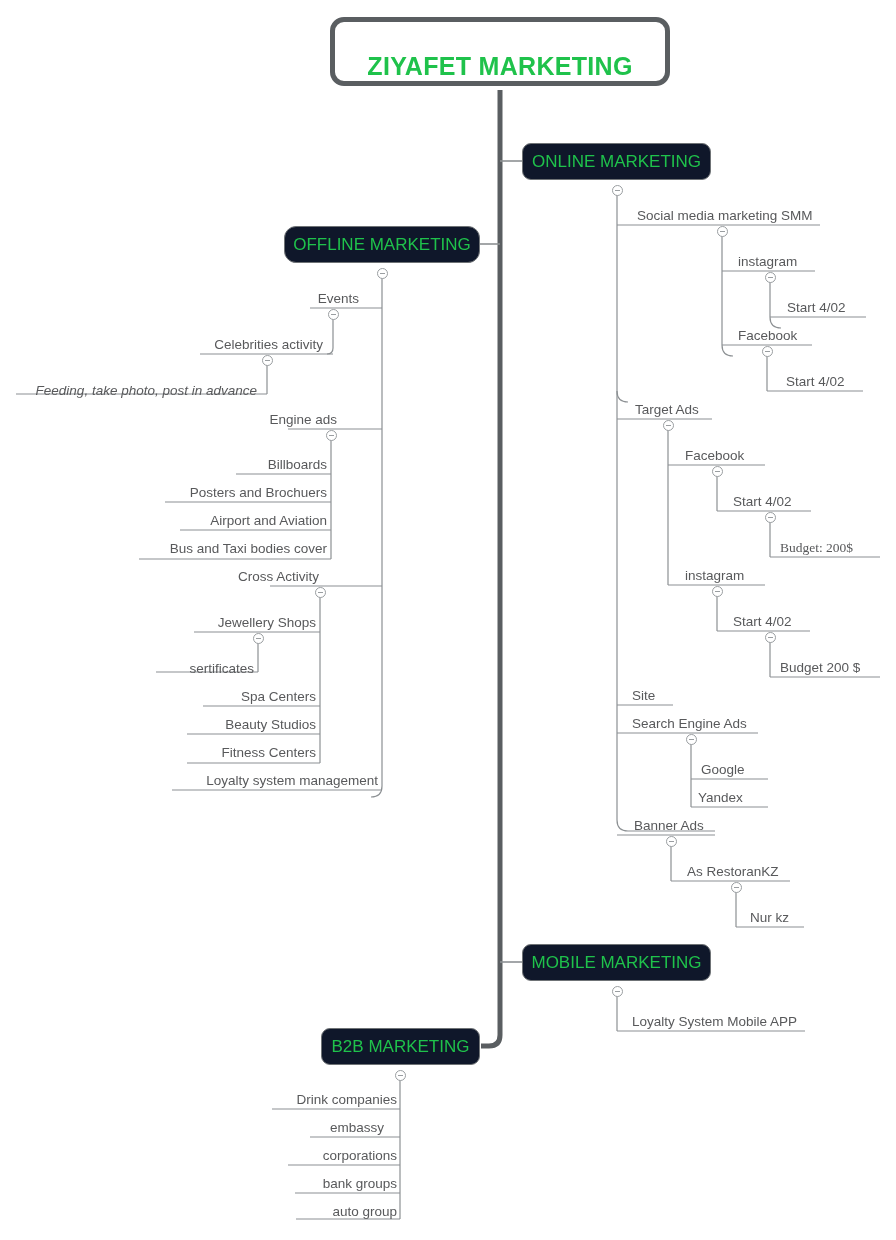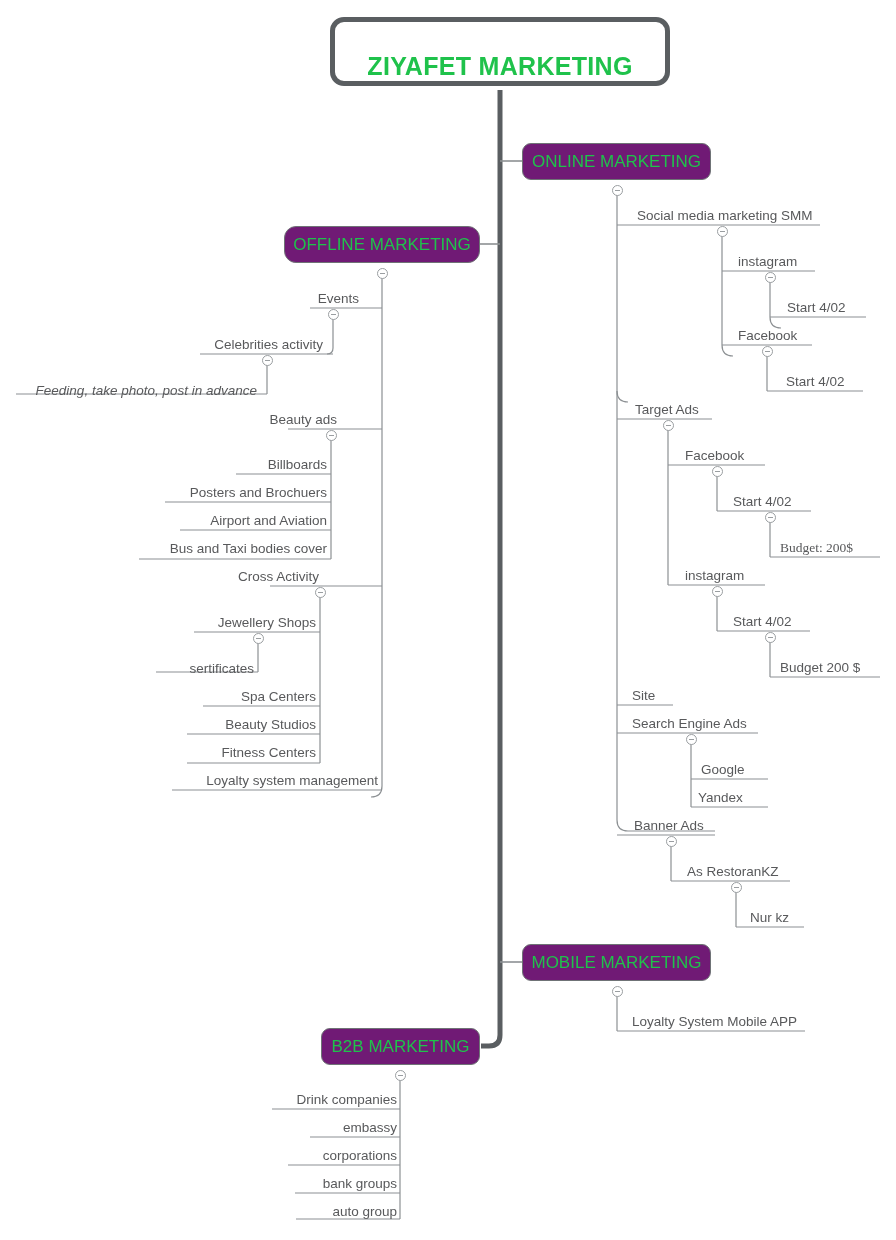--- a/index.html
+++ b/index.html
@@ -41,21 +41,21 @@
     letter-spacing: 0.3px;
     white-space: nowrap;
   }
 
   
   .box-node {
     position: absolute;
     box-sizing: border-box;
     border: 1.4px solid #6f7376;
     border-radius: 9px;
-    background: #701a75;
+    background: #0f172a;
     display: flex;
     align-items: center;
     justify-content: center;
   }
   .box-label {
     color: #1fc24b;
     font-size: 17px;
     white-space: nowrap;
   }
 
@@ -257,38 +257,38 @@
   <div class="leaf-node right" style="left:701px; top:763px;">Google</div>
   <div class="leaf-node right" style="left:698px; top:791px;">Yandex</div>
   <div class="leaf-node right" style="left:634px; top:819px;">Banner Ads</div>
   <div class="leaf-node right" style="left:687px; top:865px;">As RestoranKZ</div>
   <div class="leaf-node right" style="left:750px; top:911px;">Nur kz</div>
 
   <div class="leaf-node left" style="right:537px; top:292px;">Events</div>
   <div class="leaf-node left" style="right:573px; top:338px;">Celebrities activity</div>
   <div class="leaf-node left" style="right:639px; top:384px;font-style:italic;">Feeding, take photo, post in advance</div>
 
-  <div class="leaf-node left" style="right:559px; top:413px;">Beauty ads</div>
+  <div class="leaf-node left" style="right:559px; top:413px;">Engine ads</div>
   <div class="leaf-node left" style="right:569px; top:458px;">Billboards</div>
   <div class="leaf-node left" style="right:569px; top:486px;">Posters and Brochuers</div>
   <div class="leaf-node left" style="right:569px; top:514px;">Airport and Aviation</div>
   <div class="leaf-node left" style="right:569px; top:542px;">Bus and Taxi bodies cover</div>
 
   <div class="leaf-node left" style="right:577px; top:570px;">Cross Activity</div>
   <div class="leaf-node left" style="right:580px; top:616px;">Jewellery Shops</div>
   <div class="leaf-node left" style="right:642px; top:662px;">sertificates</div>
   <div class="leaf-node left" style="right:580px; top:690px;">Spa Centers</div>
   <div class="leaf-node left" style="right:580px; top:718px;">Beauty Studios</div>
   <div class="leaf-node left" style="right:580px; top:746px;">Fitness Centers</div>
   <div class="leaf-node left" style="right:518px; top:774px;">Loyalty system management</div>
 
   <div class="leaf-node right" style="left:632px; top:1015px;">Loyalty System Mobile APP</div>
 
   <div class="leaf-node left" style="right:499px; top:1093px;">Drink companies</div>
-  <div class="leaf-node left" style="right:499px; top:1121px;">embassy</div>
+  <div class="leaf-node left" style="right:512px; top:1121px;">embassy</div>
   <div class="leaf-node left" style="right:499px; top:1149px;">corporations</div>
   <div class="leaf-node left" style="right:499px; top:1177px;">bank groups</div>
   <div class="leaf-node left" style="right:499px; top:1205px;">auto group</div>
 
   <div class="toggle" style="left:617px; top:190px;"></div>
   <div class="toggle" style="left:382px; top:273px;"></div>
   <div class="toggle" style="left:617px; top:991px;"></div>
   <div class="toggle" style="left:400px; top:1075px;"></div>
 
   <div class="toggle" style="left:722px; top:231px;"></div>

